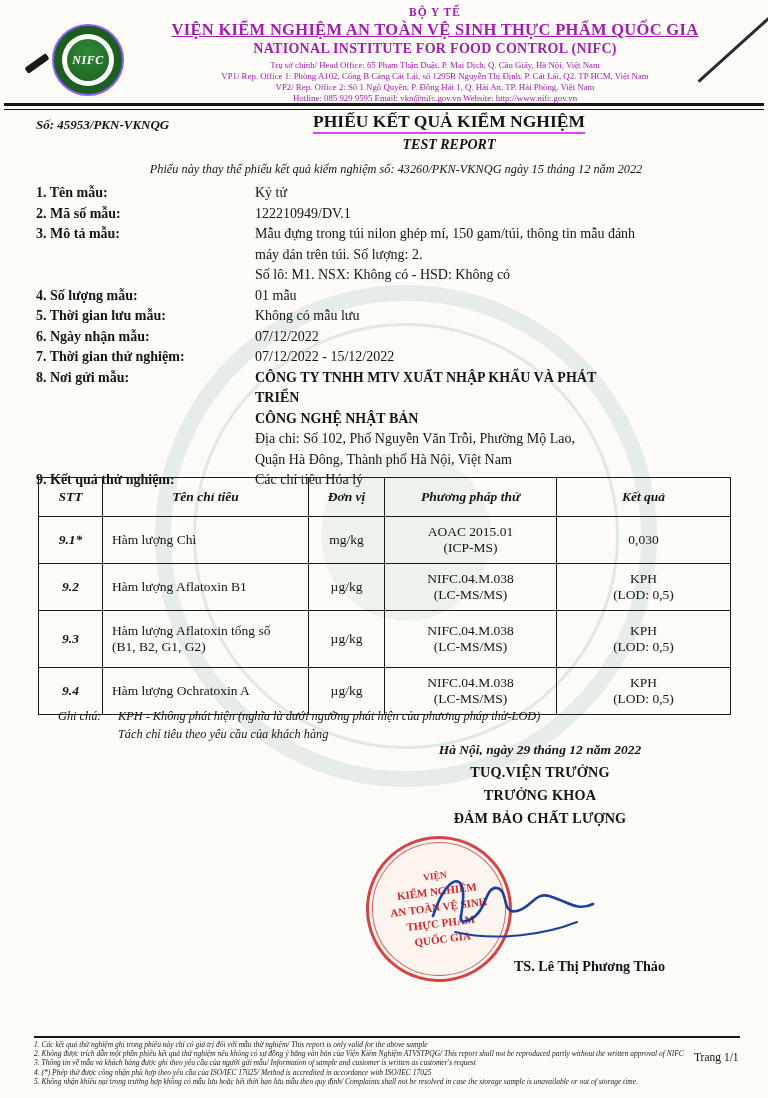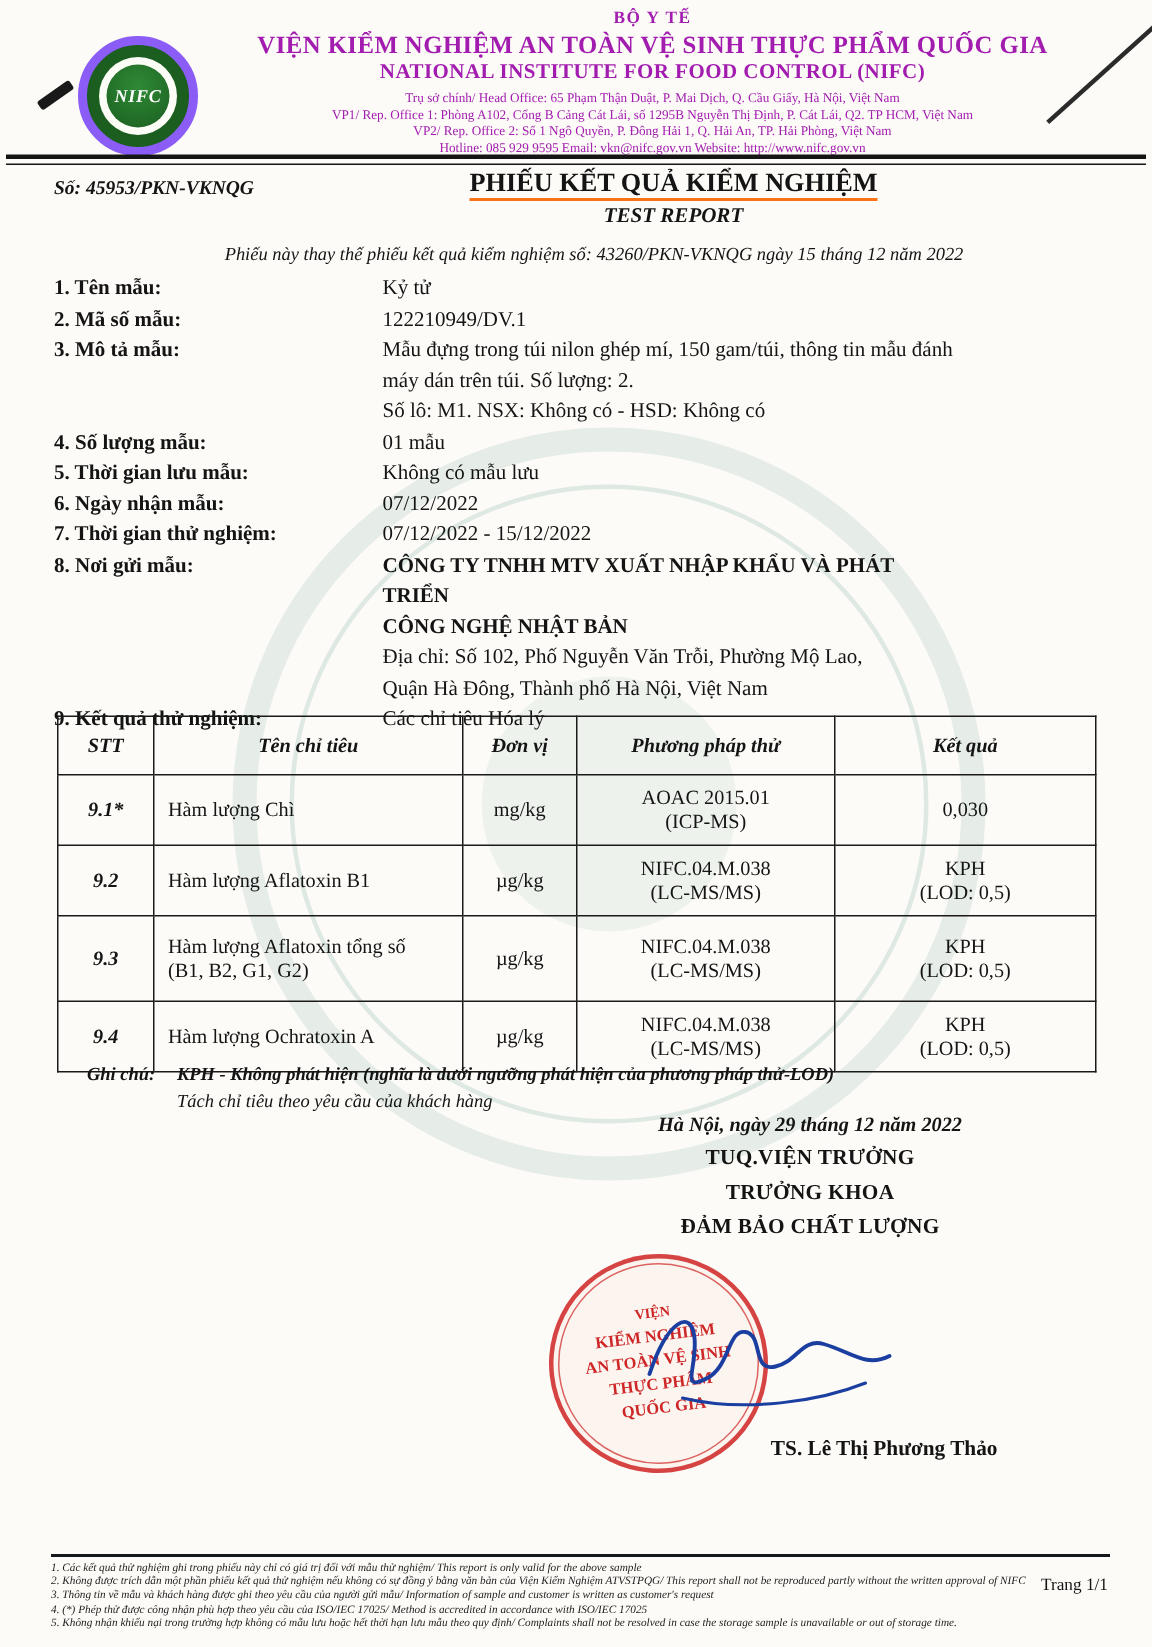--- a/index.html
+++ b/index.html
@@ -12,38 +12,38 @@
              border:16px solid rgba(122,168,160,.17);pointer-events:none;}
   .watermark::before{content:"";position:absolute;inset:22px;border-radius:50%;border:3px solid rgba(122,168,160,.22);}
   .watermark::after{content:"";position:absolute;inset:150px;border-radius:50%;background:rgba(122,168,160,.10);}
 
   
   .art-tr{position:absolute;right:-14px;top:48px;width:96px;height:2.5px;background:#2b2b2b;transform:rotate(-42deg);}
   .art-tl{position:absolute;left:24px;top:60px;width:26px;height:7px;background:#191919;transform:rotate(-35deg);border-radius:2px;}
 
   
   .logo{position:absolute;left:52px;top:24px;width:68px;height:68px;border-radius:50%;
-        background:#1b5e20;border:6px solid #8b5cf6;display:flex;align-items:center;justify-content:center;}
+        background:#1b5e20;border:2px solid #8b5cf6;display:flex;align-items:center;justify-content:center;}
   .logo-mid{width:52px;height:52px;border-radius:50%;background:#fdfdf7;display:flex;align-items:center;justify-content:center;}
   .logo-core{width:42px;height:42px;border-radius:50%;background:radial-gradient(circle at 50% 35%,#2f8a36,#1b5e20);
              display:flex;align-items:center;justify-content:center;}
   .logo-core span{color:#fff;font-weight:bold;font-style:italic;font-size:12px;letter-spacing:.5px;}
   .head-text{position:absolute;left:118px;top:6px;width:634px;text-align:center;color:#a21caf;}
   .ministry{font-size:11.5px;font-weight:bold;letter-spacing:1px;}
-  .inst-vi{font-size:16.5px;font-weight:bold;margin-top:2px;letter-spacing:.3px;}
+  .inst-vi{font-size:16.5px;font-weight:bold;margin-top:2px;letter-spacing:.3px;text-decoration:underline;}
   .inst-en{font-size:14px;font-weight:bold;margin-top:1px;letter-spacing:.3px;}
   .addr{font-size:8.8px;line-height:11px;}
   .addr.first{margin-top:3px;}
 
   .rule-thick{position:absolute;left:4px;right:4px;top:103px;height:2.6px;background:#151515;}
   .rule-thin{position:absolute;left:4px;right:4px;top:108.5px;height:1px;background:#151515;}
 
   .doc-no{position:absolute;left:36px;top:117px;font-size:13px;font-weight:bold;font-style:italic;}
   .doc-title{position:absolute;left:150px;right:20px;top:111px;text-align:center;font-size:17.5px;font-weight:bold;}
-  .doc-title span{border-bottom:2px solid #f97316;padding-bottom:1px;}
+  .doc-title span{border-bottom:2px solid #d946ef;padding-bottom:1px;}
   .doc-sub{position:absolute;left:150px;right:20px;top:137px;text-align:center;font-size:14px;font-weight:bold;font-style:italic;}
   .replace-note{position:absolute;left:40px;right:16px;top:162px;text-align:center;font-size:12.3px;font-style:italic;}
 
   
   .fields{position:absolute;left:36px;top:183px;width:700px;font-size:14px;line-height:20.5px;}
   .frow{display:flex;align-items:flex-start;}
   .flabel{width:219px;font-weight:bold;flex:0 0 auto;}
   .fvalue{flex:1;}
   .fvalue.centered{text-align:left;padding-right:100px;}
   .b{font-weight:bold;}
@@ -52,21 +52,21 @@
   .rtable{position:absolute;left:38px;top:477px;border-collapse:collapse;table-layout:fixed;width:692px;font-size:13.5px;}
   .rtable th,.rtable td{border:1.6px solid #1a1a1a;text-align:center;vertical-align:middle;padding:4px 3px;}
   .rtable th{font-weight:bold;font-style:italic;height:30px;}
   .rtable tbody tr{height:47px;}
   .rtable tr.tall{height:57px;}
   td.c-name{text-align:left;padding-left:9px;}
   td.c-stt{font-weight:bold;font-style:italic;}
 
   
   .notes{position:absolute;left:58px;top:707px;font-size:12.3px;font-style:italic;line-height:18px;}
-  .notes .n1{display:flex;font-weight:bold;}
+  .notes .n1{display:flex;}
   .notes .nlabel{width:60px;flex:0 0 auto;}
   .notes .n2{margin-left:60px;}
 
   
   .sig-block{position:absolute;left:350px;top:742px;width:380px;text-align:center;}
   .sig-date{font-size:13.5px;font-style:italic;font-weight:bold;}
   .sig-t{font-size:14.2px;font-weight:bold;margin-top:6px;letter-spacing:.2px;}
   .stamp{position:absolute;left:366px;top:836px;width:140px;height:140px;border:3.5px solid rgba(206,36,36,.85);
          border-radius:50%;transform:rotate(-7deg);background:rgba(231,76,60,.04);}
   .stamp::before{content:"";position:absolute;inset:3px;border:1.4px solid rgba(206,36,36,.7);border-radius:50%;}

